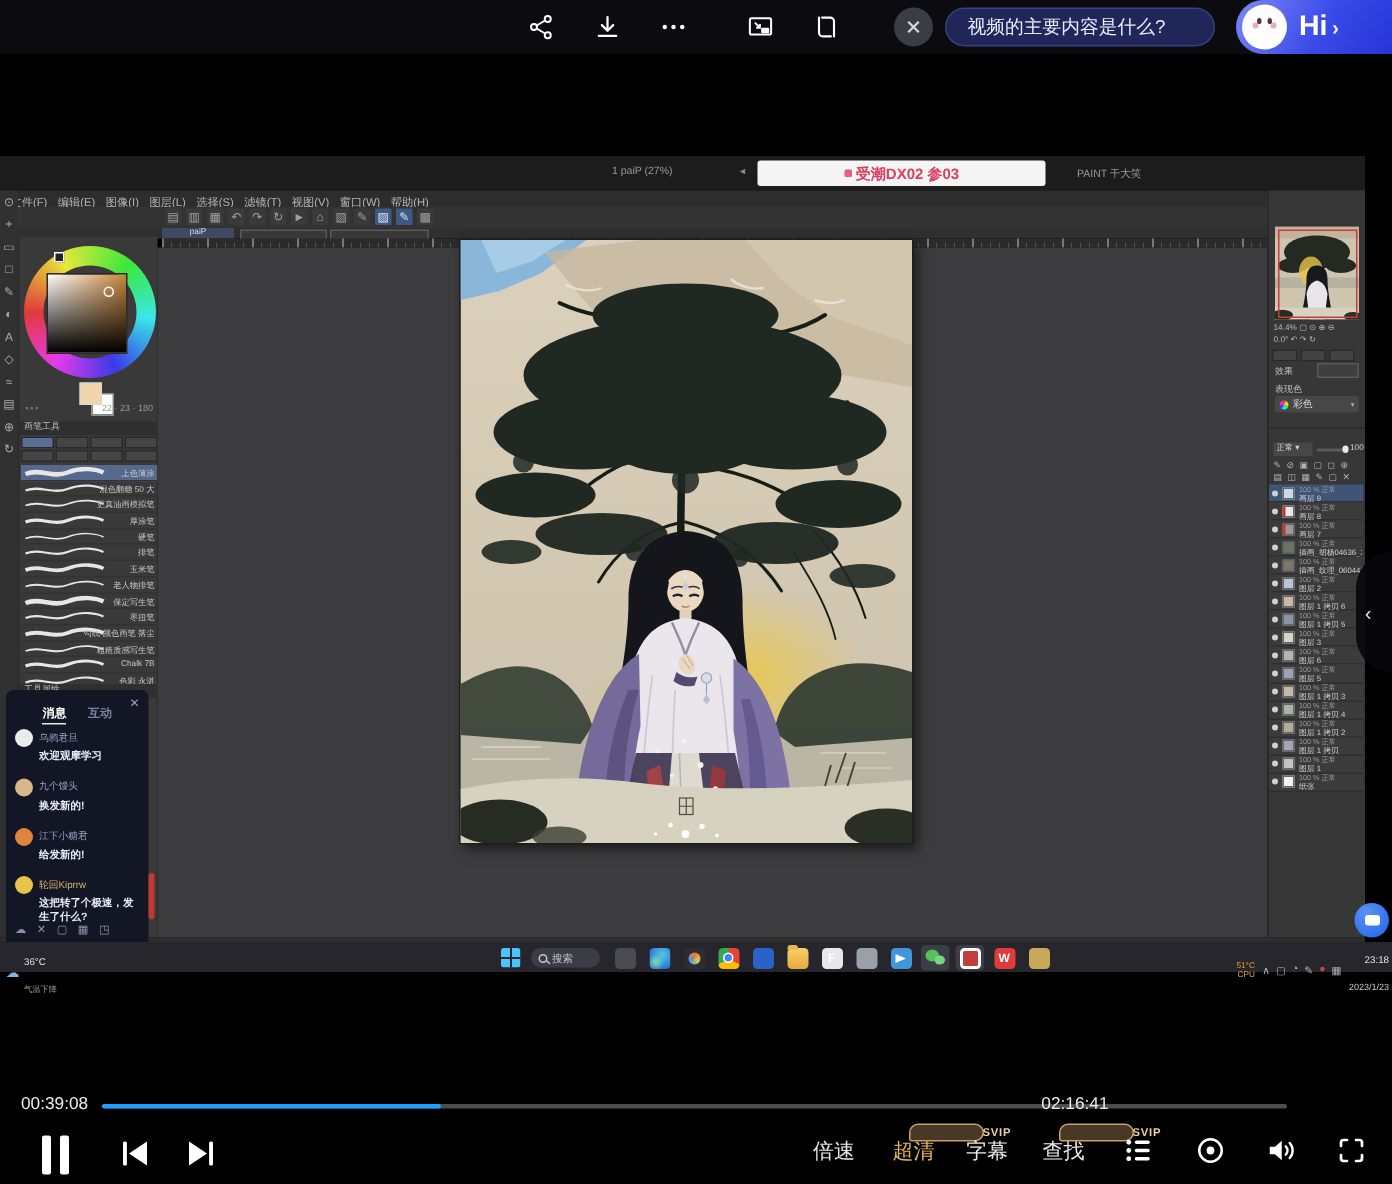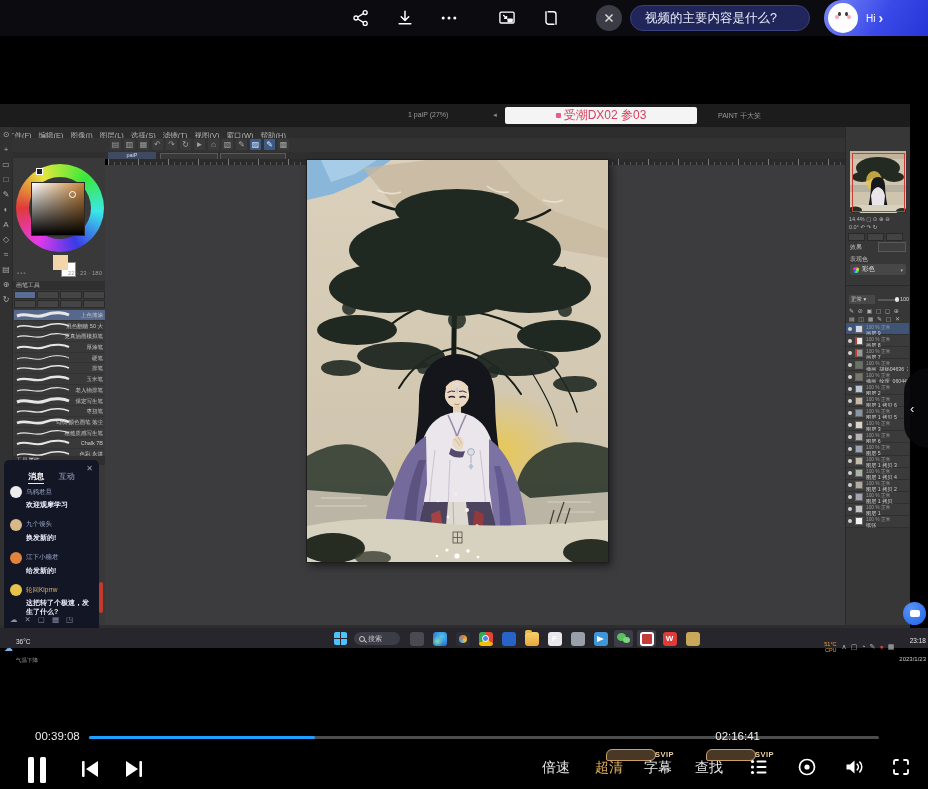--- a/index.html
+++ b/index.html
@@ -12,32 +12,32 @@
   .tb-btn svg{display:block;}
   .close-circle{position:absolute;left:596px;top:5px;width:26px;height:26px;border-radius:50%;background:#3c3c46;
     display:flex;align-items:center;justify-content:center;}
   .qpill{position:absolute;left:630px;top:5px;width:180px;height:26px;border-radius:13px;background:#20265a;
     border:1px solid #3a4180;box-sizing:border-box;color:#e9ecfa;font-size:12.5px;line-height:24px;padding-left:14px;cursor:pointer;}
   .hipill{position:absolute;right:0;top:0;width:104px;height:36px;border-radius:18px 0 0 18px;
     background:linear-gradient(120deg,#7b88f7,#3a4ae8 55%,#2636d6);display:flex;align-items:center;cursor:pointer;}
   .hiavatar{width:30px;height:30px;border-radius:50%;background:#fdfdfd;margin-left:4px;position:relative;flex:0 0 auto;}
   .hiavatar::before{content:"";position:absolute;left:7px;top:12px;width:4px;height:4px;border-radius:50%;background:#f3a9b4;box-shadow:12px 0 0 #f3a9b4;}
   .hiavatar::after{content:"";position:absolute;left:10px;top:9px;width:2.5px;height:3.5px;border-radius:50%;background:#4a3a3a;box-shadow:7px 0 0 #4a3a3a;}
-  .hitext{color:#fff;font-size:10px;font-weight:400;margin-left:8px;}
+  .hitext{color:#fff;font-size:19px;font-weight:700;margin-left:8px;}
   .hichev{color:#eef;font-size:14px;margin-left:3px;font-weight:700;}
   
   .stage{position:absolute;left:0;top:36px;width:928px;height:691px;background:#000;}
   .screen{position:absolute;left:0;top:64px;width:928px;height:548px;} 
   
   .sbar{position:absolute;left:0;top:4px;width:910px;height:23px;background:#1c1c1c;}
   .sbar .t{position:absolute;top:7px;font-size:7px;color:#9a9a9a;}
   .wtab{position:absolute;left:505px;top:3px;width:192px;height:17px;background:#f4f4f4;border-radius:2px;
     display:flex;align-items:center;justify-content:center;gap:3px;}
   .wtab .dot{width:5px;height:5px;background:#e85c8a;border-radius:1px;}
-  .wtab .tt{font-size:12px;color:#d8405e;font-weight:400;}
+  .wtab .tt{font-size:10px;color:#d8405e;font-weight:700;}
   .spk{position:absolute;left:492px;top:8px;font-size:6px;color:#8a8a8a;}
   
   .menubar{position:absolute;left:0;top:27px;width:910px;height:11px;background:#2d2d2d;line-height:11px;}
   .menu-item{display:inline-block;font-size:7.5px;color:#b5b5b5;margin-left:7px;}
   .appbar2{position:absolute;left:0;top:38px;width:910px;height:14px;background:#333333;}
   .toolrow{position:absolute;left:110px;top:39px;display:flex;gap:3px;}
   .ticon{width:11px;height:11px;font-size:8px;line-height:11px;text-align:center;color:#a0a0a0;background:#3a3a3a;border-radius:1px;}
   .ticon.sel{background:#3d5a85;color:#dce6f5;}
   .tabstrip{position:absolute;left:0;top:52px;width:910px;height:7px;background:#2f2f2f;}
   .doctab{position:absolute;left:108px;top:52px;width:48px;height:7px;background:#3f4a61;color:#d5dcea;
@@ -161,21 +161,21 @@
   .ck1{font-size:6.5px;color:#e4e4e4;line-height:7px;}
   .ck2{font-size:6px;color:#c8c8c8;line-height:7px;}
   
   .drawer{position:absolute;right:0;top:368px;width:24px;height:80px;background:rgba(8,8,11,.9);
     border-radius:44px 0 0 44px;z-index:30;display:flex;align-items:center;cursor:pointer;}
   .drawer span{color:#e8e8e8;font-size:13px;margin-left:6px;}
   .fab{position:absolute;left:903px;top:602px;width:23px;height:23px;border-radius:50%;z-index:31;cursor:pointer;
     background:radial-gradient(circle at 35% 30%,#5a93f5,#1f62e8);display:flex;align-items:center;justify-content:center;}
   .fab::after{content:"";width:10px;height:7px;border-radius:2px;background:#fff;}
   
-  .timerow{position:absolute;left:0;top:727px;width:744px;height:22px;margin-left:21px;}
+  .timerow{position:absolute;left:0;top:727px;width:744px;height:22px;}
   .tcur{position:absolute;left:14px;top:3px;font-size:11.5px;color:#ececec;}
   .ttot{position:absolute;right:5px;top:3px;font-size:11.5px;color:#ececec;}
   .pbar{position:absolute;left:68px;top:9px;width:790px;height:2.6px;background:#4d4d4d;border-radius:2px;cursor:pointer;}
   .pfill{position:absolute;left:0;top:0;height:100%;border-radius:2px;background:#1e9fff;}
   .ctrls{position:absolute;left:0;top:749px;width:928px;height:40px;}
   .pause{position:absolute;left:28px;top:8px;width:18px;height:26px;cursor:pointer;}
   .pause::before,.pause::after{content:"";position:absolute;top:0;width:6px;height:26px;background:#fff;border-radius:1.5px;}
   .pause::before{left:0;} .pause::after{right:0;}
   .skipbtn{position:absolute;top:11px;cursor:pointer;}
   .clabel{position:absolute;top:10px;font-size:14px;color:#e8e8e8;cursor:pointer;}

